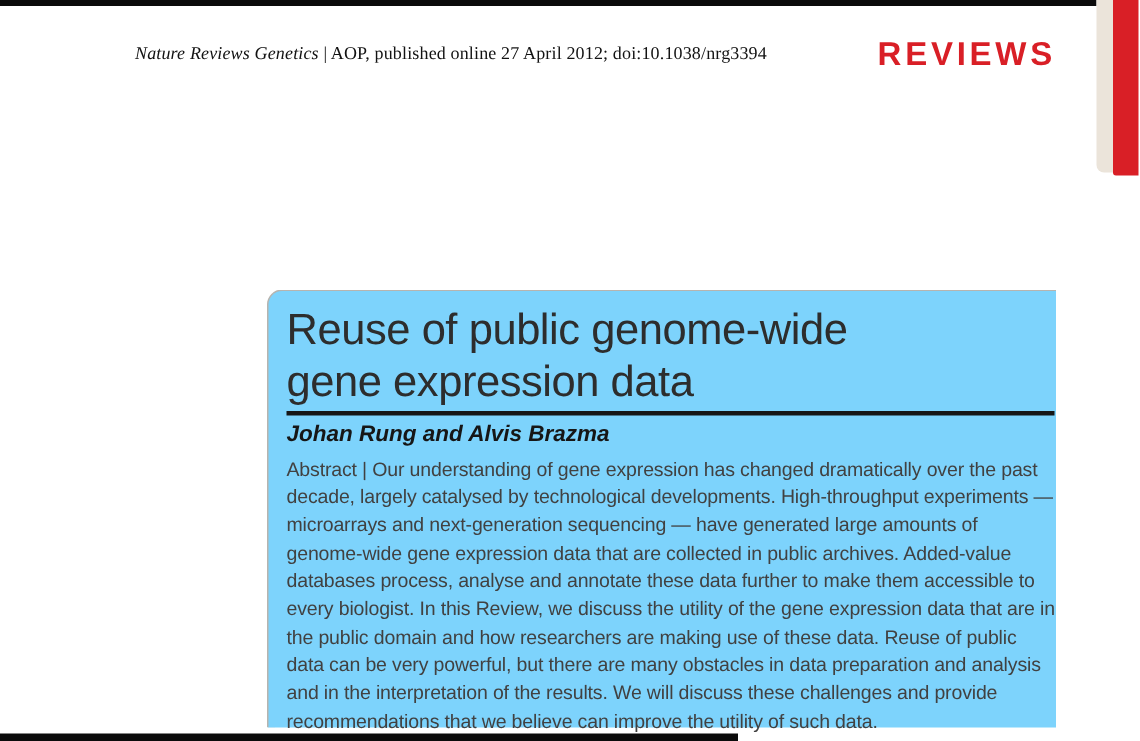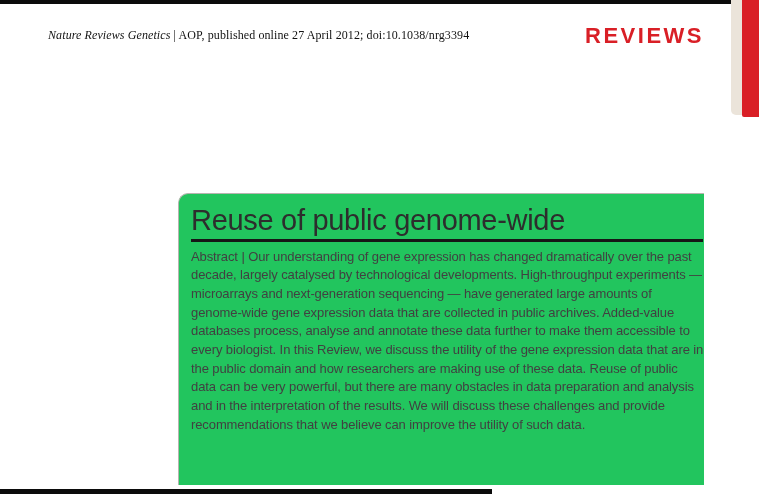--- a/index.html
+++ b/index.html
@@ -23,21 +23,21 @@
   
   .citation {
     position: absolute;
     left: 48px; top: 28px;
     font-family: "Liberation Serif", serif;
     font-size: 12px;
     color: #121212;
     white-space: nowrap;
     letter-spacing: 0.1px;
   }
-  .citation .journal { font-style: italic; }
+  .citation .journal { font-style: italic; margin-left: 42px; }
 
   
   .reviews {
     position: absolute;
     top: 23px; right: 56px;
     color: var(--accent-red, #d91f26);
     font-size: 22px;
     font-weight: 700;
     letter-spacing: 2.5px;
     white-space: nowrap;
@@ -62,21 +62,21 @@
   
   .article {
     position: absolute;
     left: 178px; top: 193px;
     width: 526px; height: 292px;
     box-sizing: border-box;
     border-top: 1.5px solid #b7b4af;
     border-left: 1.5px solid #b7b4af;
     border-top-left-radius: 10px;
     padding: 9px 0 0 12px;
-    background: #22c55e;
+    background: #7dd3fc;
   }
   .title {
     margin: 0;
     font-size: 29px;
     line-height: 35px;
     font-weight: 400;
     letter-spacing: -0.3px;
     color: #2d2d2d;
   }
   .title .tl { display: block; }
@@ -120,20 +120,22 @@
   <div class="citation"><span class="journal">Nature Reviews Genetics</span><span> | AOP, published online 27 April 2012; doi:10.1038/nrg3394</span></div>
 
   <div class="reviews">REVIEWS</div>
 
   <div class="edge-beige"></div>
   <div class="edge-red"></div>
 
   <div class="article">
     <h1 class="title">
       <span class="tl">Reuse of public genome-wide</span>
+      <span class="tl">gene expression data</span>
     </h1>
     <div class="rule"></div>
+    <div class="authors">Johan Rung and Alvis Brazma</div>
     <p class="abstract">Abstract | Our understanding of gene expression has changed dramatically over the past decade, largely catalysed by technological developments. High-throughput experiments — microarrays and next-generation sequencing — have generated large amounts of genome-wide gene expression data that are collected in public archives. Added-value databases process, analyse and annotate these data further to make them accessible to every biologist. In this Review, we discuss the utility of the gene expression data that are in the public domain and how researchers are making use of these data. Reuse of public data can be very powerful, but there are many obstacles in data preparation and analysis and in the interpretation of the results. We will discuss these challenges and provide recommendations that we believe can improve the utility of such data.</p>
   </div>
 
   <div class="bottom-rule"></div>
 
 </div>
 
 </body></html>

